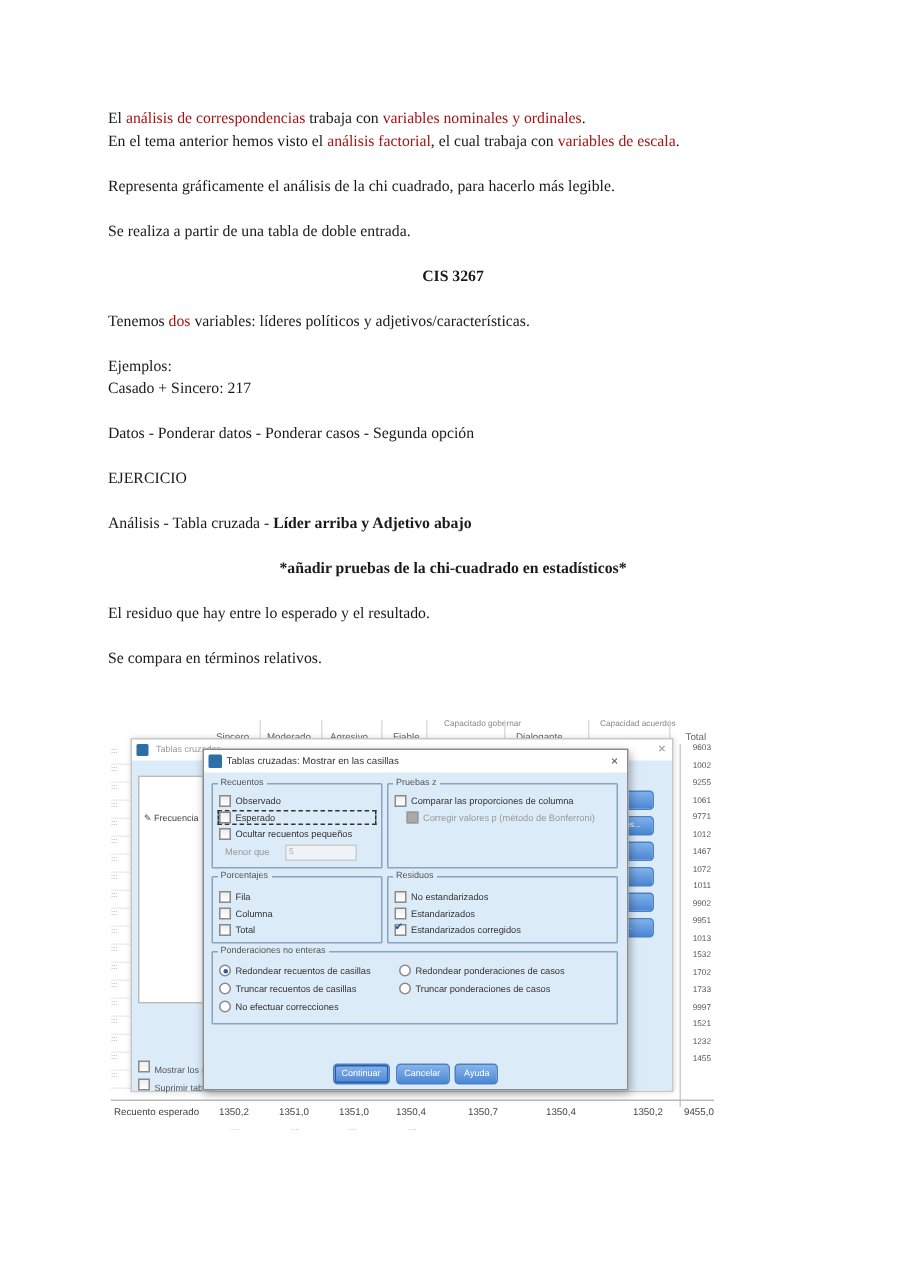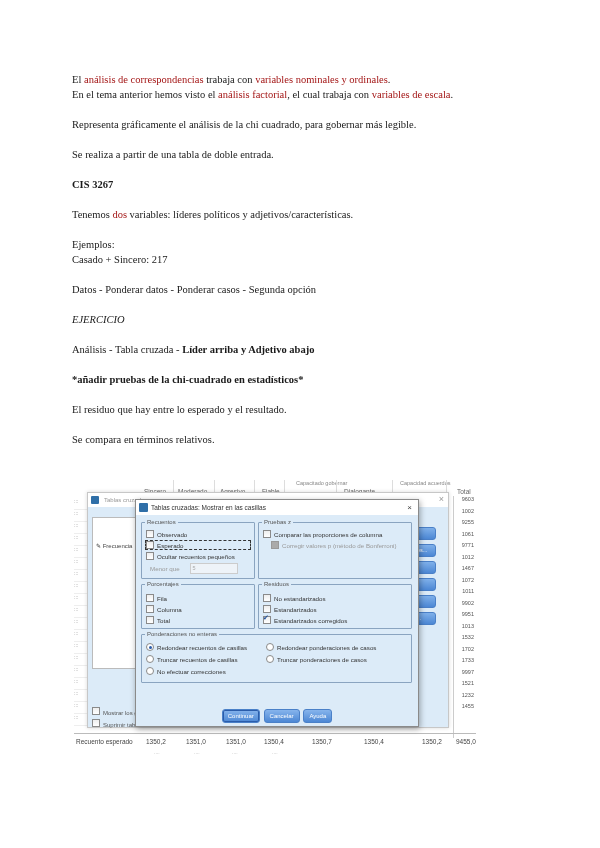--- a/index.html
+++ b/index.html
@@ -4,22 +4,22 @@
 <style>
   html, body { margin: 0; padding: 0; }
   body {
     width: 600px; height: 848px; background: #ffffff; position: relative; overflow: hidden;
     font-family: "Liberation Serif", "DejaVu Serif", serif; color: #1a1a1a;
   }
   .doc { position: absolute; left: 72px; top: 72px; width: 460px; font-size: 10.5px; line-height: 15px; }
   .doc p { margin: 0; }
   .gap { height: 15px; }
   .red { color: #a31515; }
-  .b { font-weight: bold; }
-  .i { font-style: italic; }
+  .b { font-weight: bold; text-align: center; }
+  .i { }
 
   
   .shot {
     position: absolute; left: 74px; top: 474px; width: 402px; height: 284px;
     background: #fff; overflow: hidden;
     font-family: "Liberation Sans", "DejaVu Sans", sans-serif; font-size: 6.5px; color: #555;
   }
   .hdr { position: absolute; top: 0; left: 0; right: 0; height: 24px; }
   .hdr span { position: absolute; bottom: 3px; color: #666; }
   .hdr .l2 { bottom: 12px; font-size: 5.5px; color: #888; }
@@ -69,21 +69,21 @@
 <body>
 
 <div class="doc">
   <p>
     <span>El </span><span class="red">análisis de correspondencias</span><span> trabaja con </span><span class="red">variables nominales y ordinales</span><span>.</span>
   </p>
   <p>
     <span>En el tema anterior hemos visto el </span><span class="red">análisis factorial</span><span>, el cual trabaja con </span><span class="red">variables de escala</span><span>.</span>
   </p>
   <div class="gap"></div>
-  <p>Representa gráficamente el análisis de la chi cuadrado, para gobernar más legible.</p>
+  <p>Representa gráficamente el análisis de la chi cuadrado, para hacerlo más legible.</p>
   <div class="gap"></div>
   <p>Se realiza a partir de una tabla de doble entrada.</p>
   <div class="gap"></div>
   <p class="b">CIS 3267</p>
   <div class="gap"></div>
   <p>
     <span>Tenemos </span><span class="red">dos</span><span> variables: líderes políticos y adjetivos/características.</span>
   </p>
   <div class="gap"></div>
   <p>Ejemplos:</p>

